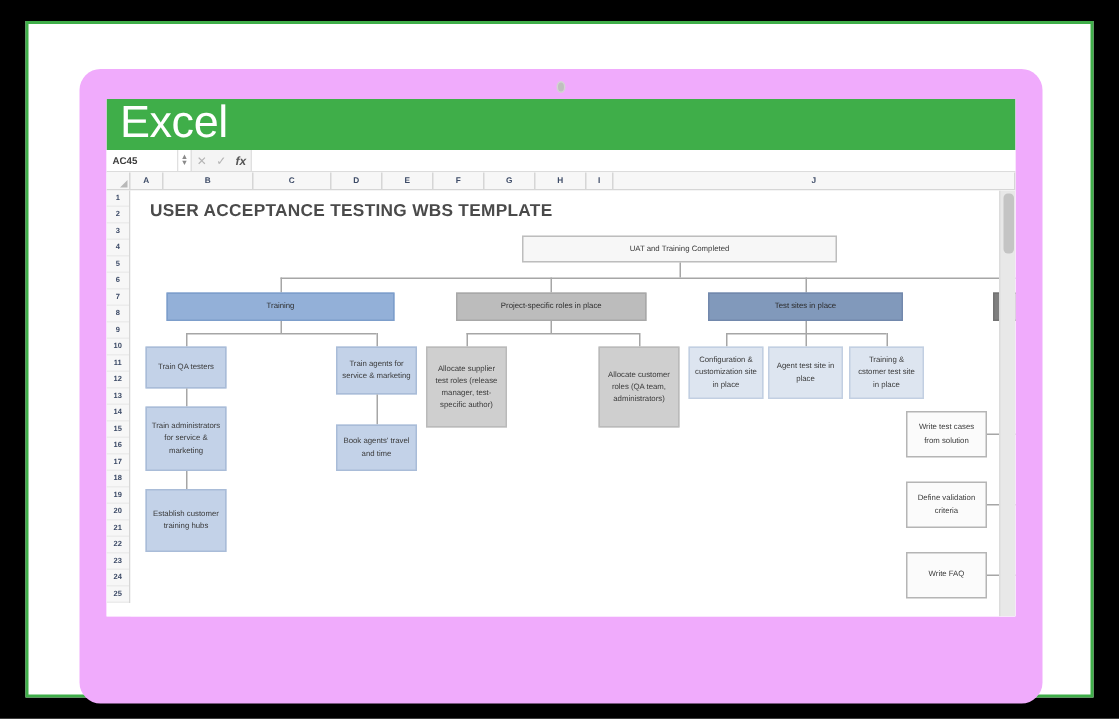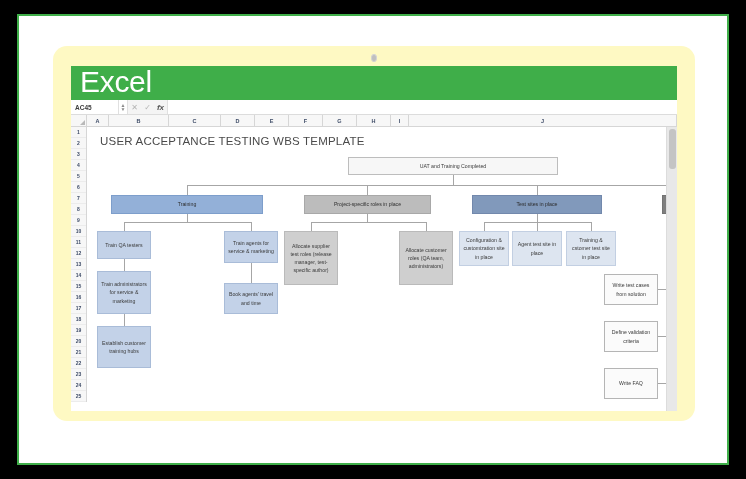--- a/index.html
+++ b/index.html
@@ -16,22 +16,22 @@
     left: 17px; top: 14px;
     width: 712px; height: 451px;
     background: #ffffff;
     border: 2px solid #3fae49;
   }
 
   
   #device-frame {
     position: absolute;
     left: 34px; top: 30px;
-    width: 642px; height: 375px;
-    background: #fef9c3;
+    width: 642px; height: 423px;
+    background: #f0abfc;
     border-radius: 14px;
   }
   #device-camera {
     position: absolute;
     left: 50%; top: 8px;
     transform: translateX(-50%);
     width: 6px; height: 8px;
     border-radius: 50%;
     background: #bfbfbf;
     border: 1px solid #d3d3d3;
@@ -151,21 +151,21 @@
     left: 16px; top: 12px;
     right: 0; bottom: 0;
     background: #ffffff;
     overflow: hidden;
   }
 
   #sheet-title {
     position: absolute;
     left: 13px; top: 8px;
     font-size: 11.5px;
-    font-weight: normal;
+    font-weight: bold;
     color: #4a4a4a;
     letter-spacing: 0.2px;
     white-space: nowrap;
   }
 
   
   #v-scrollbar {
     position: absolute;
     right: 0; top: 0; bottom: 0;
     width: 11px;

